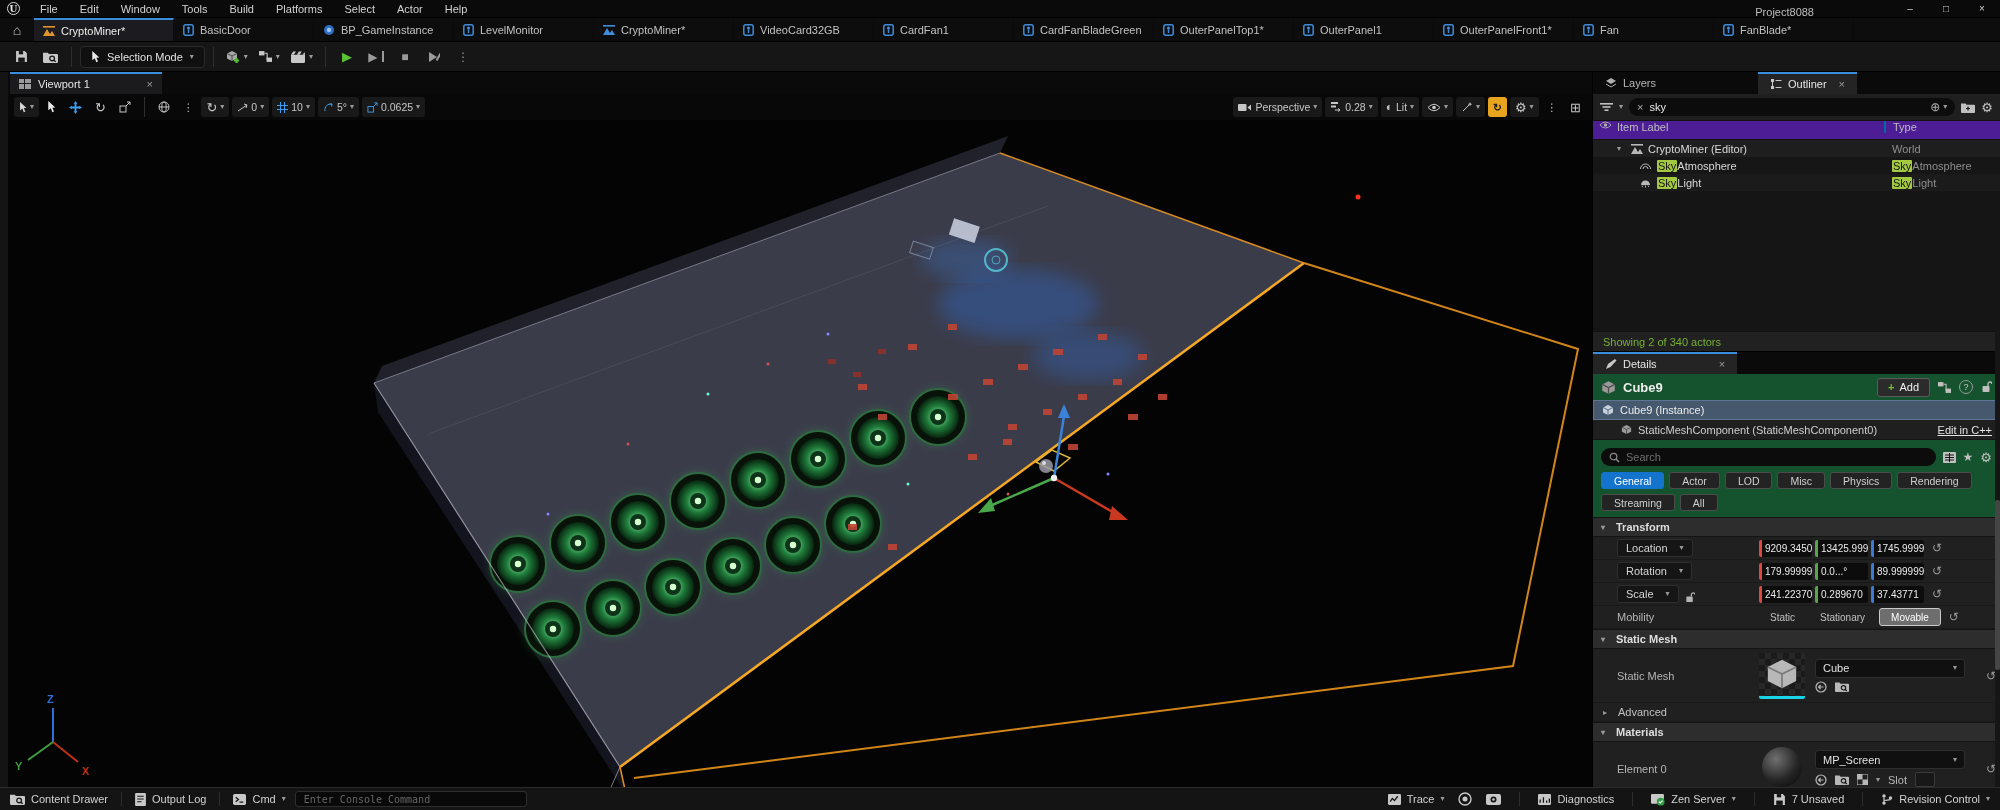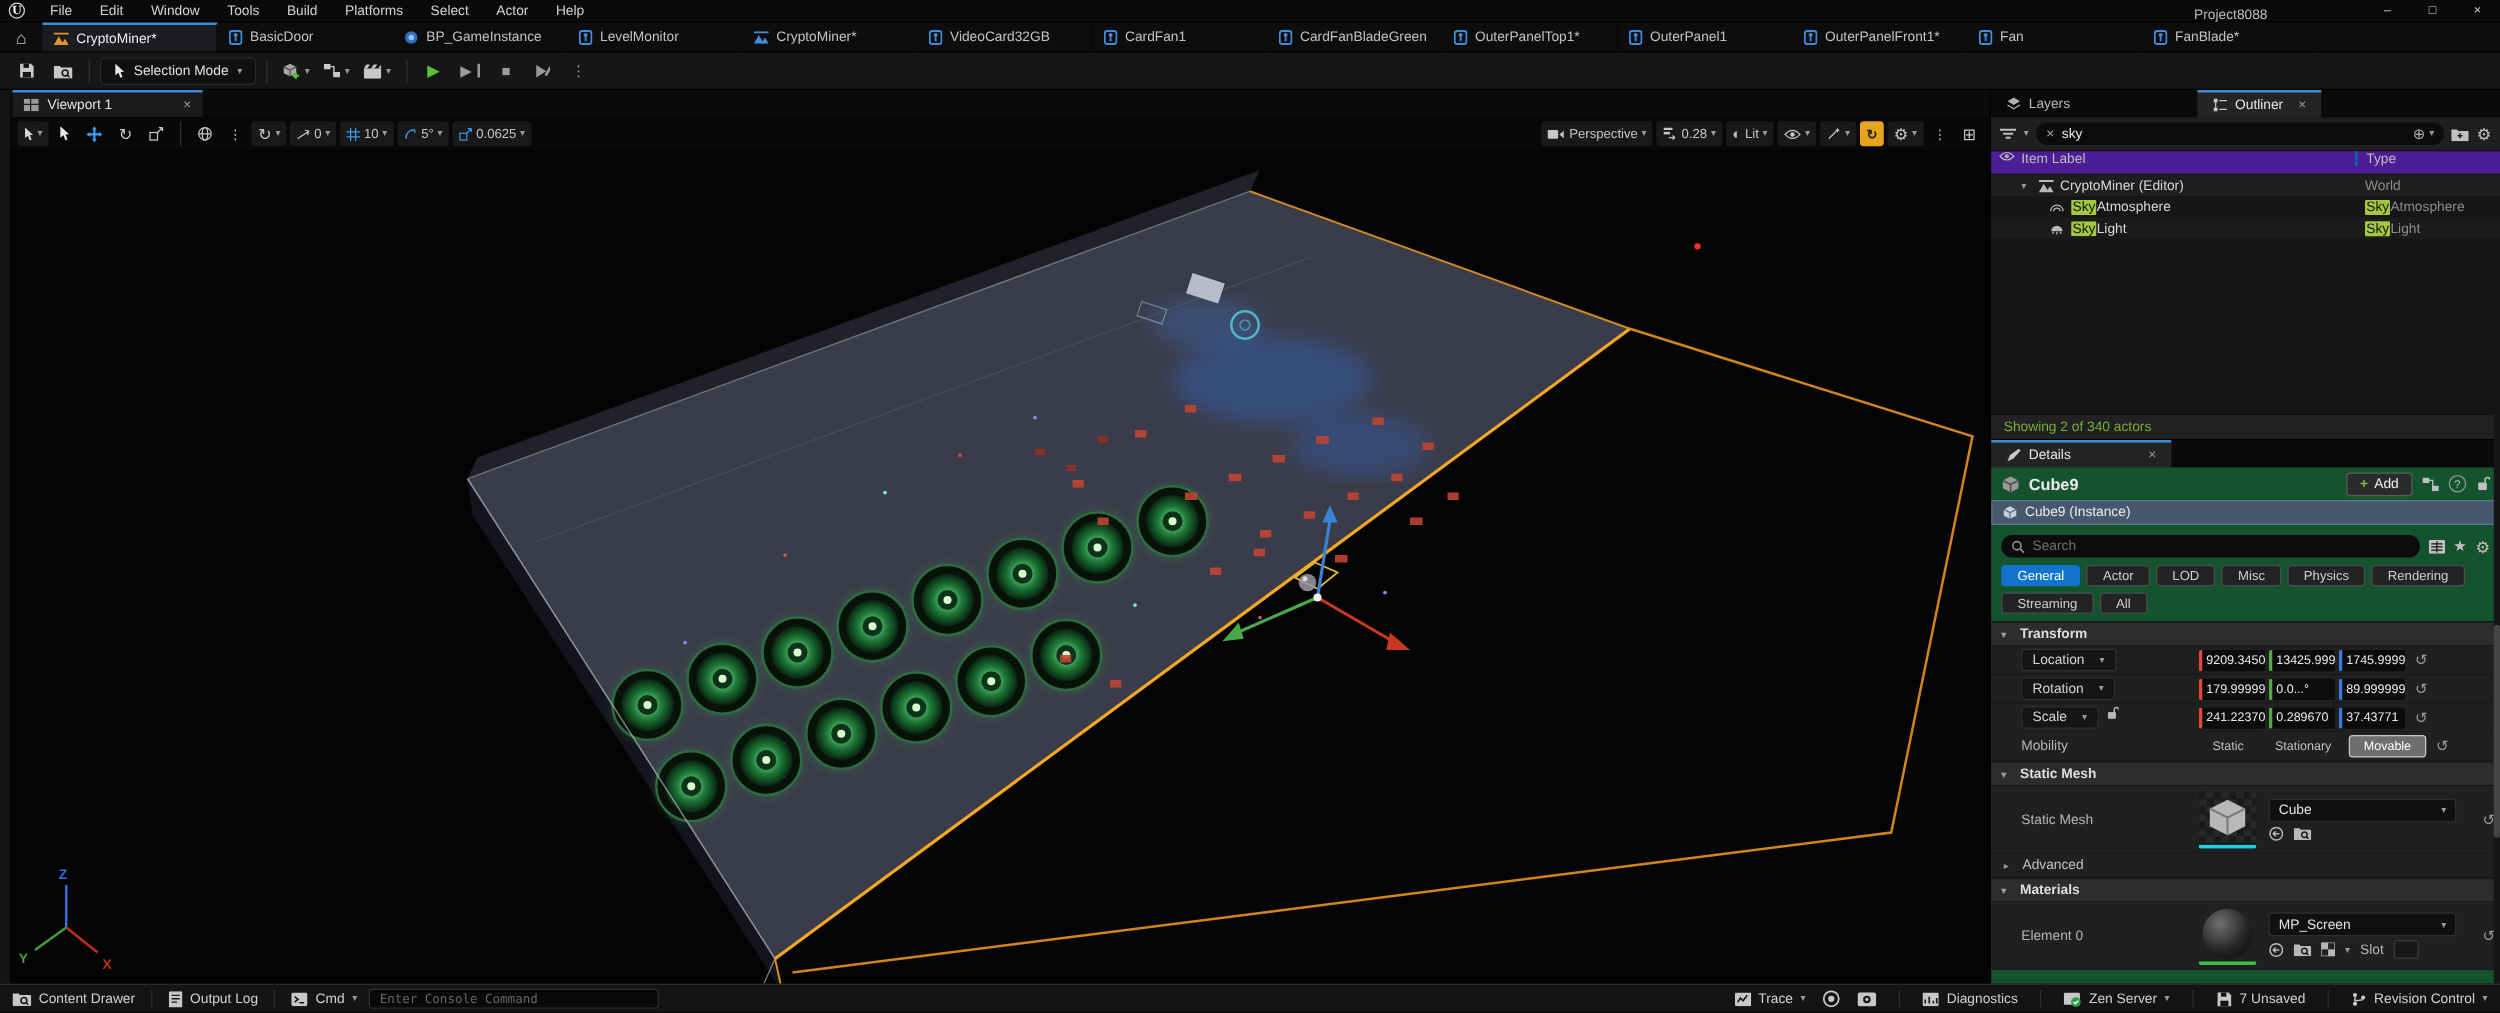--- a/index.html
+++ b/index.html
@@ -71,21 +71,21 @@
   .qmark{width:14px;height:14px;border:1px solid #9a9a9a;border-radius:50%;display:flex;align-items:center;justify-content:center;font-size:9px;color:#c8c8c8}
   .dt-instance{height:20px;flex:none;display:flex;align-items:center;gap:6px;padding:0 8px;background:#45586d;border:1px solid #5d7492;color:#ebebeb}
   .dt-comp{height:20px;flex:none;display:flex;align-items:center;gap:6px;padding:0 8px 0 28px;background:#1f1f1f;color:#cfcfcf;border-bottom:1px solid #151515}
   .edit-cpp{margin-left:auto;text-decoration:underline;color:#e2e2e2}
   .dt-search{height:24px;flex:none;display:flex;align-items:center;gap:7px;padding:0 8px;margin-top:5px}
   .dt-pills{display:flex;flex-wrap:wrap;gap:5px;padding:3px 8px 6px;flex:none}
   .pill{height:17px;display:flex;align-items:center;padding:0 12px;background:#232323;border:1px solid #4c4c4c;border-radius:3px;font-size:10.5px;color:#cfcfcf}
   .pill.active{background:#1473cc;border-color:#1473cc;color:#fff}
   .sect-h{height:20px;flex:none;display:flex;align-items:center;gap:6px;padding:0 8px;background:#2d2d2d;font-weight:bold;color:#dedede;border-top:1px solid #141414;border-bottom:1px solid #141414}
   .prop-row{min-height:23px;flex:none;display:flex;align-items:center;background:#202020;border-bottom:1px solid #191919;padding-right:4px}
-  .prop-name{width:166px;flex:none;display:flex;align-items:flex-start;gap:6px;padding-left:24px;color:#b5b5b5}
+  .prop-name{width:166px;flex:none;display:flex;align-items:flex-end;gap:6px;padding-left:24px;color:#b5b5b5}
   .prop-val{flex:1;display:flex;align-items:center;gap:3px}
   .axis-dd{height:18px;display:flex;align-items:center;gap:12px;padding:0 8px;background:#151515;border:1px solid #2e2e2e;border-radius:3px;color:#d5d5d5}
   .numf{width:53px;height:17px;background:#0c0c0c;border-radius:2px;color:#eaeaea;font-size:10px;display:flex;align-items:center;padding:0 3px;overflow:hidden;white-space:nowrap}
   .bx{border-left:3px solid #e0483e}.by{border-left:3px solid #57a64a}.bz{border-left:3px solid #3a7ad9}
   .reset{margin-left:5px;color:#9a9a9a;font-size:12px}
   .seg{height:18px;display:flex;align-items:center;padding:0 11px;color:#c0c0c0;font-size:10px}
   .seg.active{background:#6e6e6e;border:1px solid #c9c9c9;border-radius:3px;color:#fff}
   .thumb{width:46px;height:46px;flex:none;border-radius:2px;background:conic-gradient(#272727 25%,#1a1a1a 0 50%,#272727 0 75%,#1a1a1a 0) 0 0/12px 12px;display:flex;align-items:center;justify-content:center;border-bottom:3px solid #19d3e6}
   .thumb.mat{border-bottom-color:#3fbf3f;background:none}
   .sphere{width:40px;height:40px;border-radius:50%;background:radial-gradient(circle at 35% 30%,#707070,#262626 55%,#0c0c0c 90%)}
@@ -763,20 +763,30 @@
       </div>
     </div>
     <div class="dt-instance">
       <span class="icon">
           <svg width="12" height="12" viewBox="0 0 12 12">
             <path d="M6 1 L11 3.5 V8.5 L6 11 L1 8.5 V3.5 Z" fill="#c8d2de"></path>
             <path d="M1 3.5 L6 6 L11 3.5 M6 6 V11" stroke="#5a6b80" fill="none"></path>
           </svg>
         </span>
       <span>Cube9 (Instance)</span>
+    </div>
+    <div class="dt-comp">
+      <span class="icon">
+          <svg width="11" height="11" viewBox="0 0 12 12">
+            <path d="M6 1 L11 3.5 V8.5 L6 11 L1 8.5 V3.5 Z" fill="#9a9a9a"></path>
+            <path d="M1 3.5 L6 6 L11 3.5 M6 6 V11" stroke="#4c4c4c" fill="none"></path>
+          </svg>
+        </span>
+      <span>StaticMeshComponent (StaticMeshComponent0)</span>
+      <span class="edit-cpp">Edit in C++</span>
     </div>
     <div class="dt-search">
       <div class="search-pill">
         <span class="icon">
             <svg width="11" height="11" viewBox="0 0 12 12">
               <circle cx="5" cy="5" r="3.6" fill="none" stroke="#8a8a8a" stroke-width="1.4"></circle>
               <path d="M7.8 7.8 L11 11" stroke="#8a8a8a" stroke-width="1.6"></path>
             </svg>
           </span>
         <span class="ph">Search</span>

